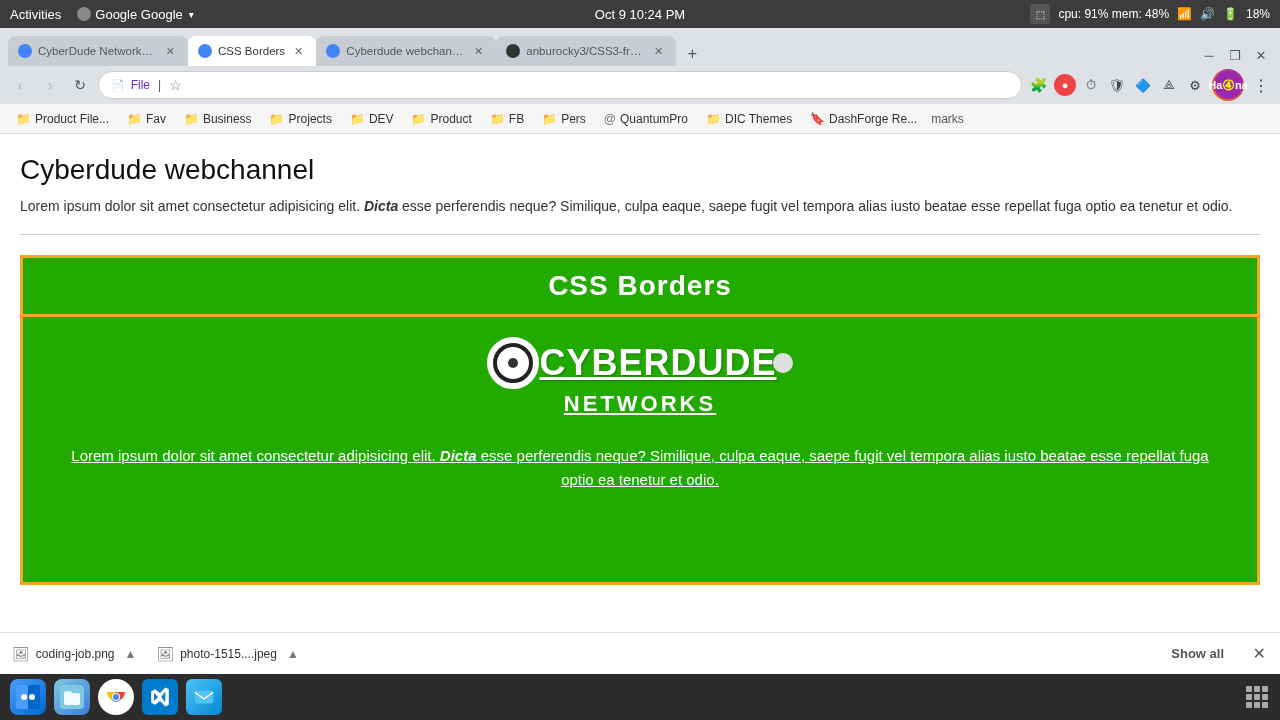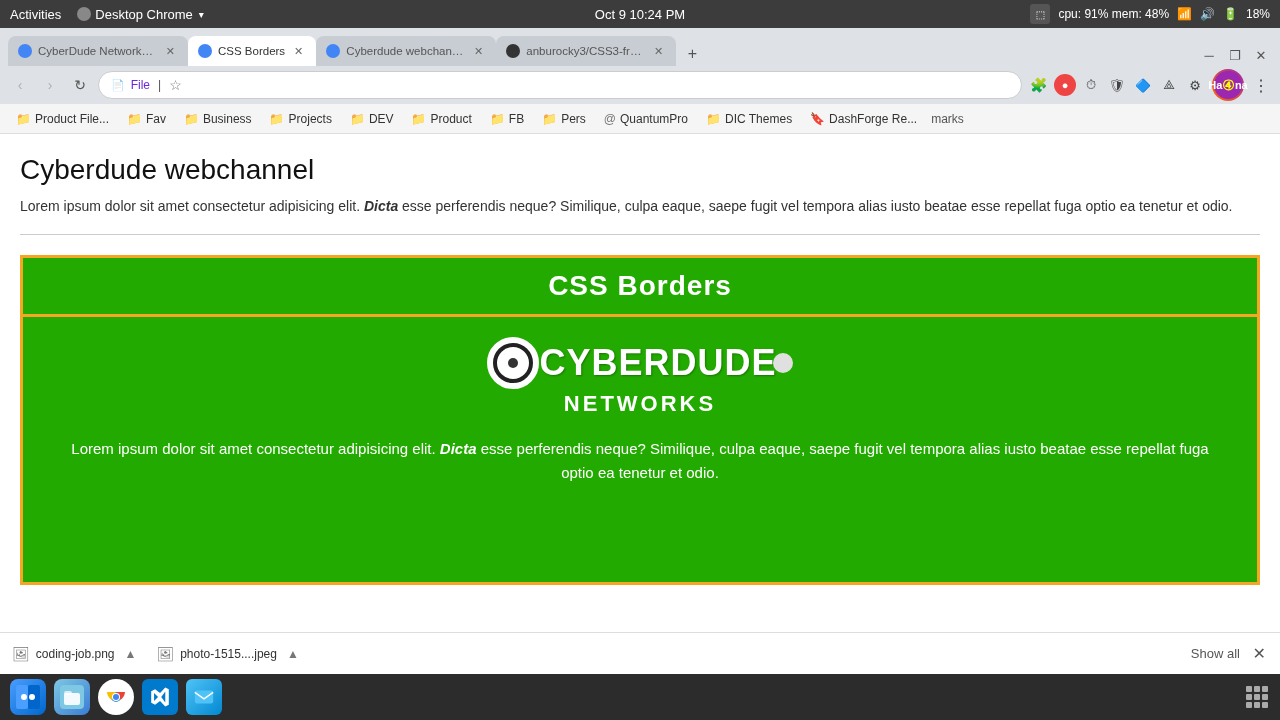--- a/index.html
+++ b/index.html
@@ -148,21 +148,22 @@
       font-weight: bold;
       padding: 12px;
       border-bottom: 3px solid #f5a623;
       letter-spacing: 1px;
     }
     .css-borders-body {
       padding: 20px;
       display: flex;
       flex-direction: column;
       align-items: center;
-      gap: 20px;
+      gap: 27px;
+      text-decoration: underline;
     }
     .logo-container {
       display: flex;
       flex-direction: column;
       align-items: center;
     }
     .logo-main {
       display: flex;
       align-items: center;
       gap: 0;
@@ -210,21 +211,21 @@
       padding: 0 12px;
       gap: 16px;
     }
     .download-item {
       display: flex; align-items: center; gap: 6px;
       font-size: 12px; color: #333;
     }
     .download-icon { font-size: 14px; color: #777; }
     .download-chevron { font-size: 12px; color: #777; cursor: pointer; padding: 2px 4px; }
     .download-show-all {
-      position: absolute; right: 40px; font-size: 13px; color: #555; cursor: pointer; font-weight: 400;
+      position: absolute; right: 56px; font-size: 13px; color: #555; cursor: pointer; font-weight: 700;
     }
     .download-close {
       position: absolute; right: 14px; font-size: 16px; color: #555; cursor: pointer;
     }
 
     
     .taskbar {
       position: absolute;
       bottom: 0; left: 0; right: 0;
       height: 46px;
@@ -264,21 +265,21 @@
 </head>
 <body>
 
 <div class="screen">
 
   <div class="os-topbar">
     <div class="os-topbar-left">
       <span class="activities-btn">Activities</span>
       <div class="chrome-indicator">
         <div class="dot"></div>
-        <span>Desktop Chrome</span>
+        <span>Google Google</span>
         <span style="font-size:10px; margin-left:2px;">▾</span>
       </div>
     </div>
     <div class="os-topbar-center">
       <span>Oct 9</span>
       <span> <span>10:24 PM</span></span>
     </div>
     <div class="os-topbar-right">
       <div class="screenshot-icon">⬚</div>
       <span>cpu: 91% mem: 48%</span>

